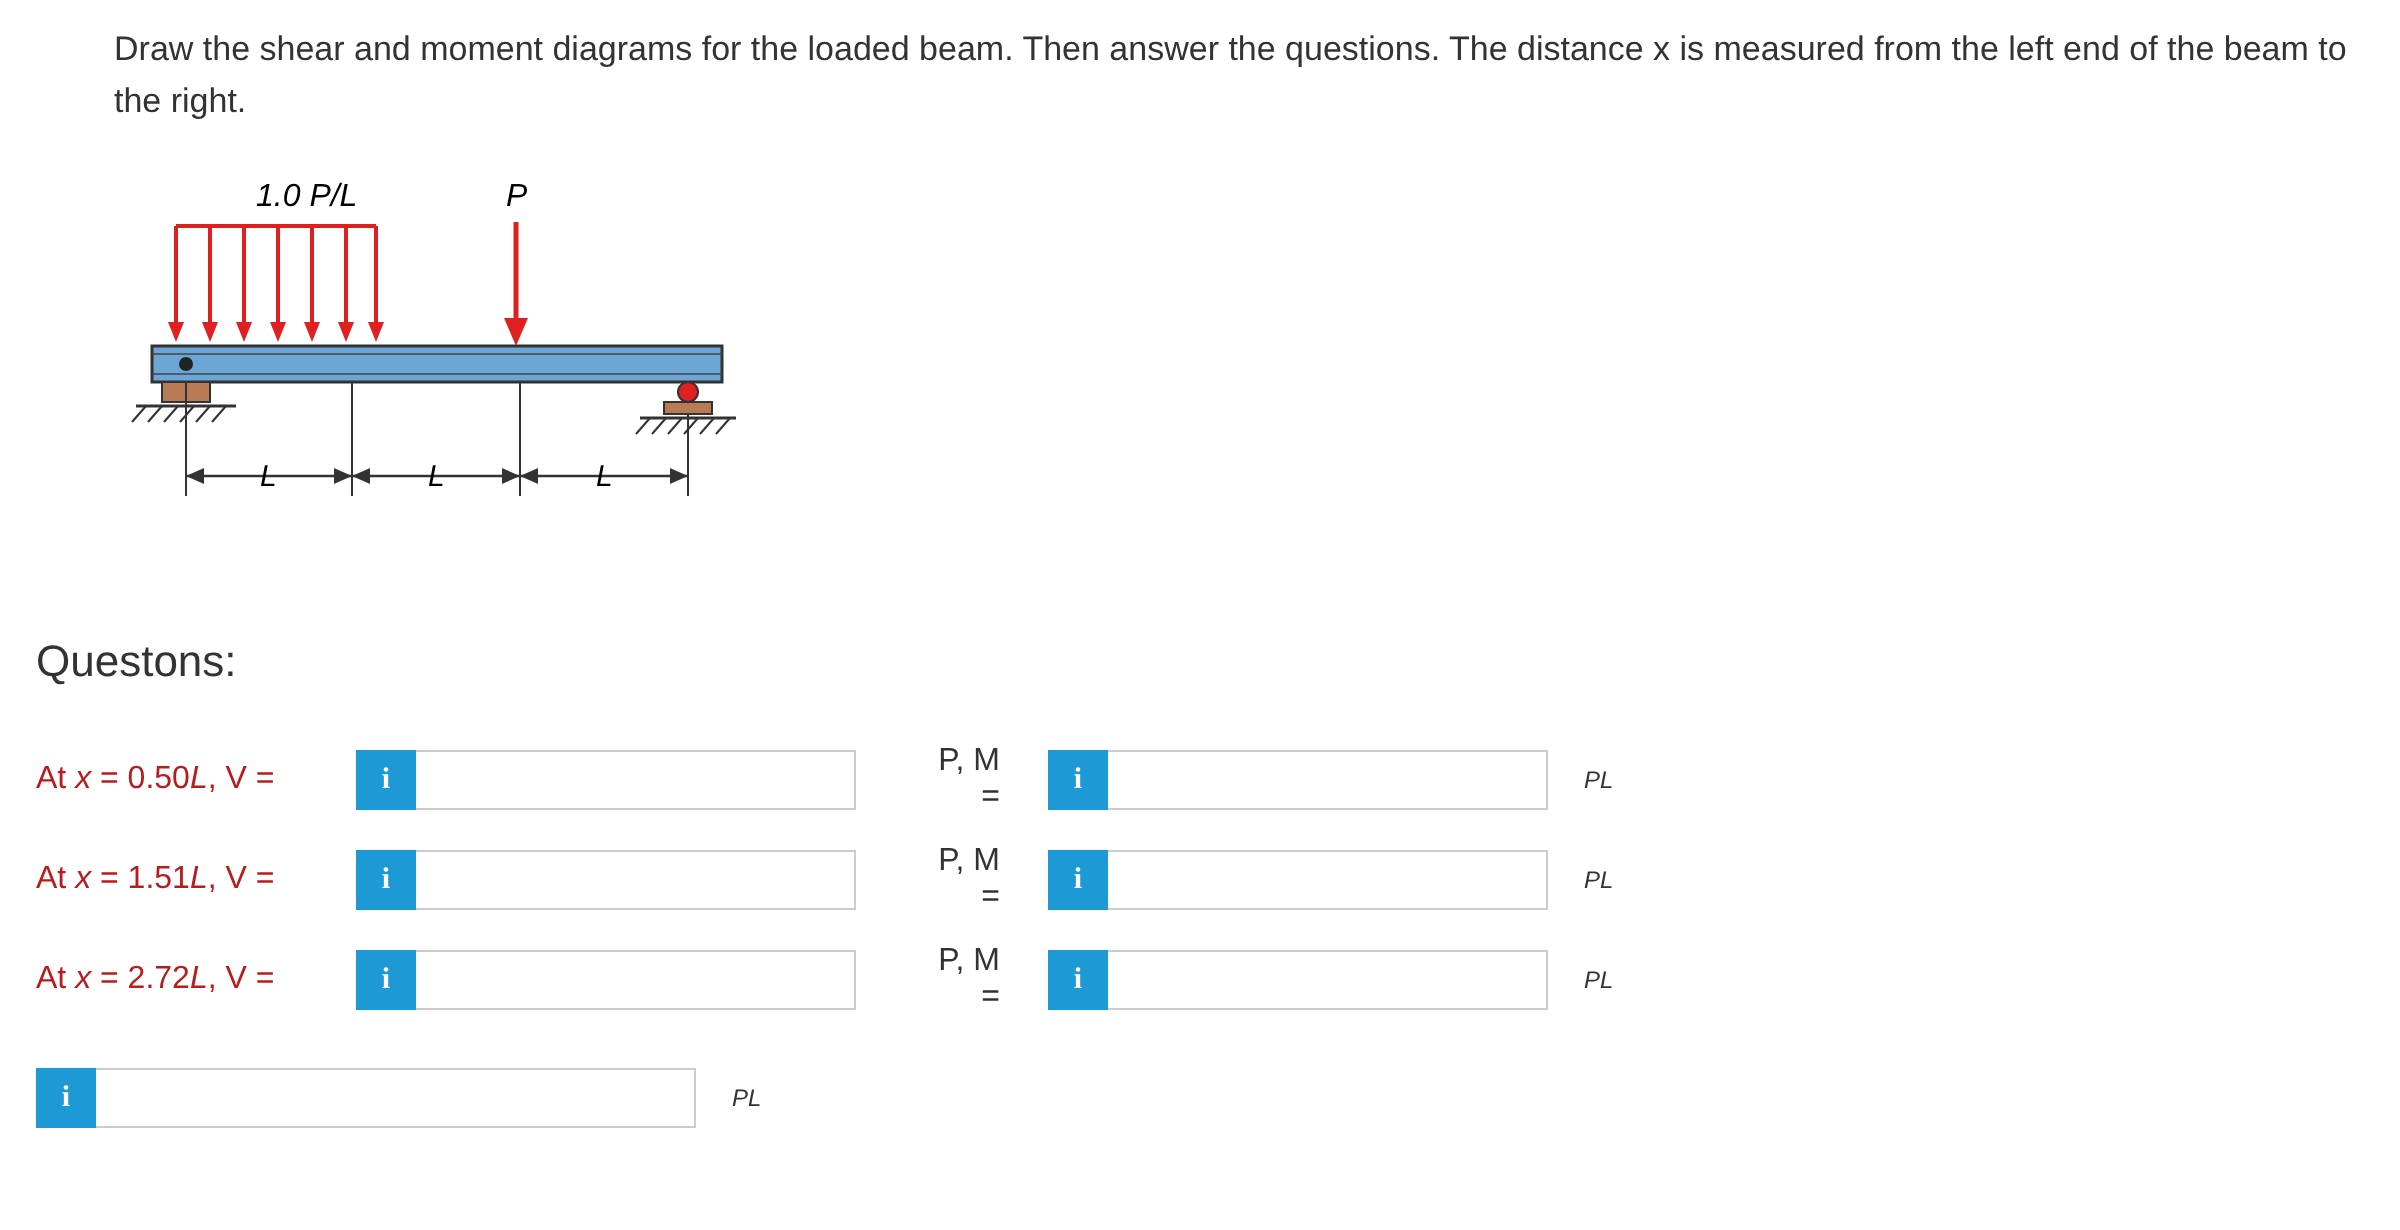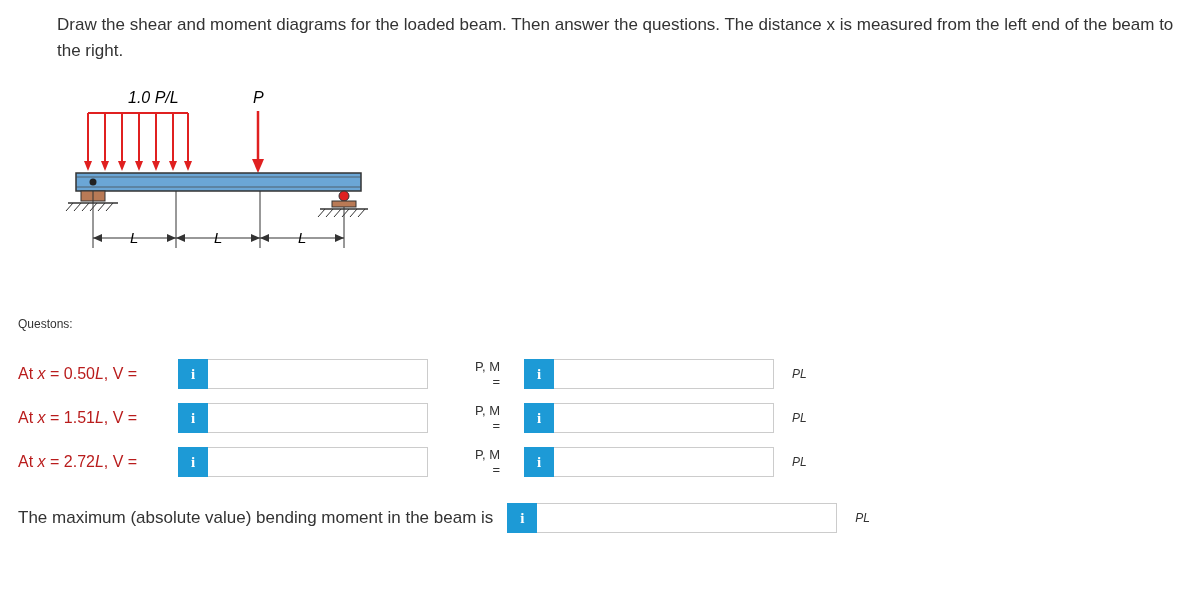--- a/index.html
+++ b/index.html
@@ -20,35 +20,35 @@
       line-height: 1.5;
       margin-bottom: 20px;
       color: #333;
       margin-left: 39px;
     }
     .diagram-container {
       margin-bottom: 40px;
       margin-left: 30px;
     }
     .questions-label {
-      font-size: 12px;
+      font-size: 22px;
       margin-bottom: 28px;
     }
     .q-row {
       display: flex;
       align-items: center;
       margin-bottom: 14px;
     }
     .q-label-left {
       font-size: 16px;
       width: 160px;
       color: #b91c1c;
     }
     .q-label-mid {
-      font-size: 13px;
+      font-size: 16px;
       width: 56px;
       color: #333;
       text-align: right;
       padding-right: 24px;
     }
     .italic-var {
       font-style: italic;
     }
     .input-group {
       display: flex;
@@ -215,19 +215,18 @@
   <div class="spacer-col"></div>
   <div class="q-label-mid">P, M =</div>
   <div class="input-group">
     <button class="info-btn">i</button>
     <input class="text-input" type="text" style="">
   </div>
   <div class="unit-label">PL</div>
 </div>
 
 <div class="max-row">
-  <div class="max-label">The maximum (absolute value) bending moment in the beam is</div>
   <div class="input-group">
     <button class="info-btn">i</button>
     <input class="text-input max-input" type="text" style="">
   </div>
   <div class="unit-label">PL</div>
 </div>
 
 </body></html>

